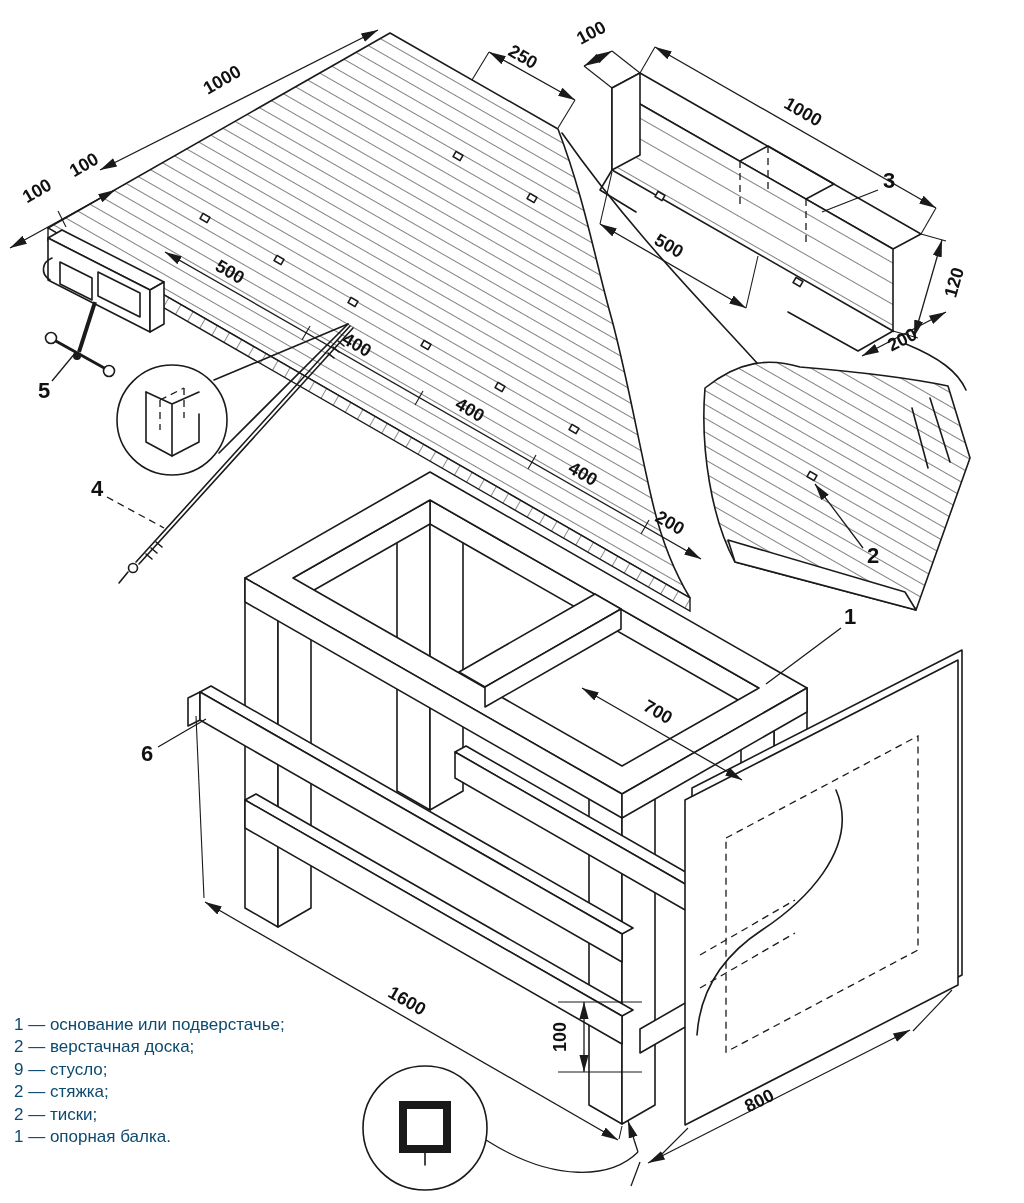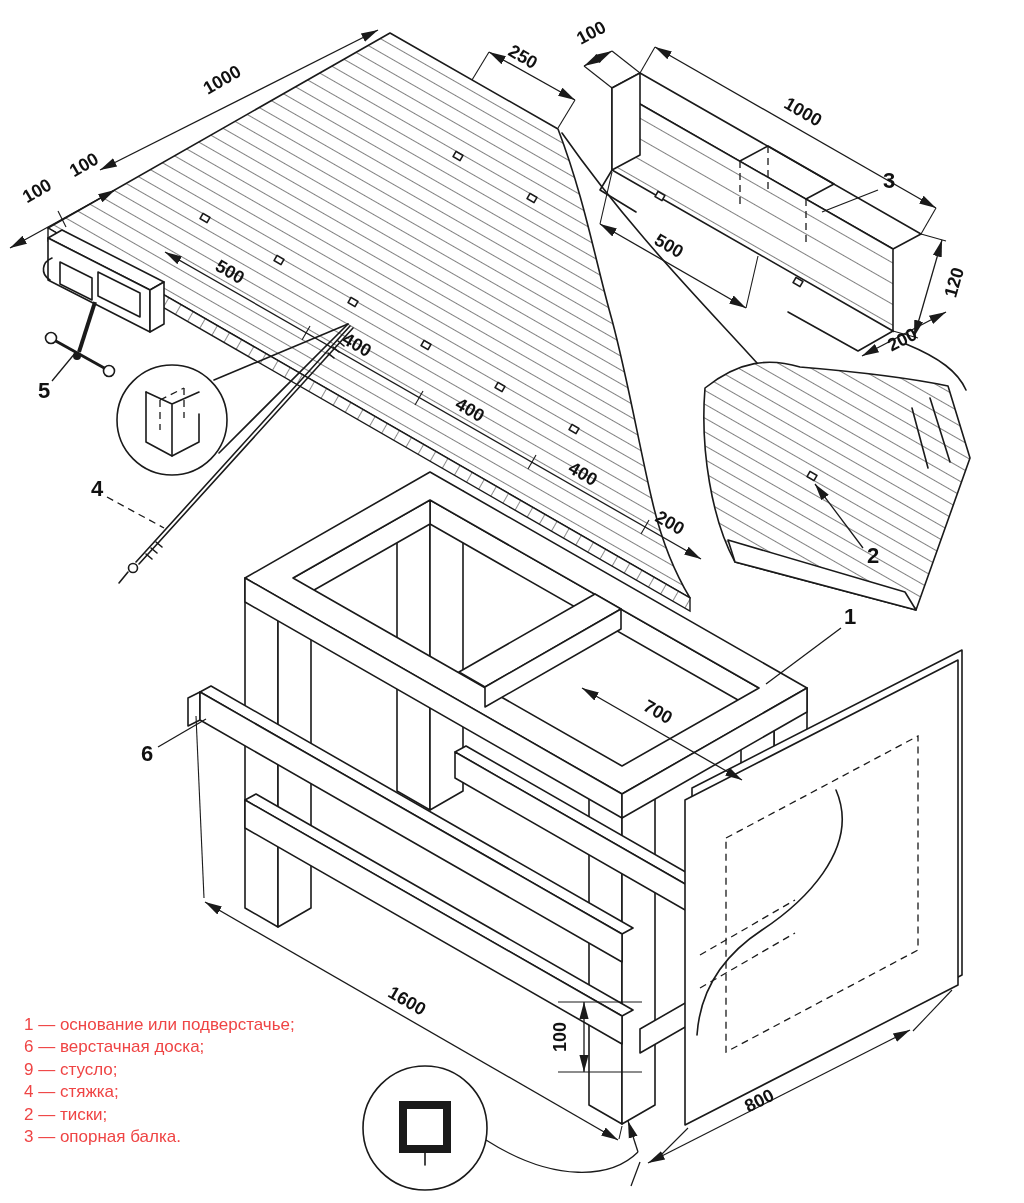--- a/index.html
+++ b/index.html
@@ -6,21 +6,21 @@
   body{font-family:"Liberation Sans",sans-serif;color:#111;}
   #stage{position:relative;width:1024px;height:1203px;background:#fff;}
   svg{position:absolute;left:0;top:0;}
   .ln{stroke:#1a1a1a;stroke-width:1.6;fill:none;stroke-linecap:round;stroke-linejoin:round;}
   .face{stroke:#1a1a1a;stroke-width:1.6;fill:#fff;stroke-linejoin:round;}
   .dash{stroke:#1a1a1a;stroke-width:1.3;fill:none;stroke-dasharray:7 5;}
   .dim{stroke:#1a1a1a;stroke-width:1.3;fill:none;}
   .ext{stroke:#1a1a1a;stroke-width:1.1;fill:none;}
   .dimtxt{font-family:"Liberation Sans",sans-serif;font-size:18px;font-weight:bold;fill:#111;text-anchor:middle;}
   .parttxt{font-family:"Liberation Sans",sans-serif;font-size:22px;font-weight:bold;fill:#111;text-anchor:middle;}
-  #legend{position:absolute;left:24px;top:1014px;width:340px;font-size:17px;line-height:1.32;color:#ef4444;}
+  #legend{position:absolute;left:14px;top:1014px;width:340px;font-size:17px;line-height:1.32;color:#0c4a6e;}
 </style>
 </head>
 <body>
 
 <div id="stage">
 <svg width="1024" height="1203" viewBox="0 0 1024 1203">
   <defs>
     <marker id="arw" viewBox="0 0 10 7" refX="10" refY="3.5" markerWidth="13" markerHeight="10" orient="auto-start-reverse">
       <path d="M0,0.8 L10,3.5 L0,6.2 Z" fill="#1a1a1a"></path>
     </marker>
@@ -249,19 +249,19 @@
     <text class="parttxt" x="97" y="496">4</text>
     <line class="dim" x1="52" y1="381" x2="76" y2="352"></line>
     <text class="parttxt" x="44" y="398">5</text>
     <line class="dim" x1="158" y1="747" x2="206" y2="719"></line>
     <text class="parttxt" x="147" y="761">6</text>
   </g>
 </svg>
 
 <div id="legend">
   <div>1 — основание или подверстачье;</div>
-  <div>6 — верстачная доска;</div>
+  <div>2 — верстачная доска;</div>
   <div>9 — стусло;</div>
-  <div>4 — стяжка;</div>
+  <div>2 — стяжка;</div>
   <div>2 — тиски;</div>
-  <div>3 — опорная балка.</div>
+  <div>1 — опорная балка.</div>
 </div>
 </div>
 
 </body></html>

